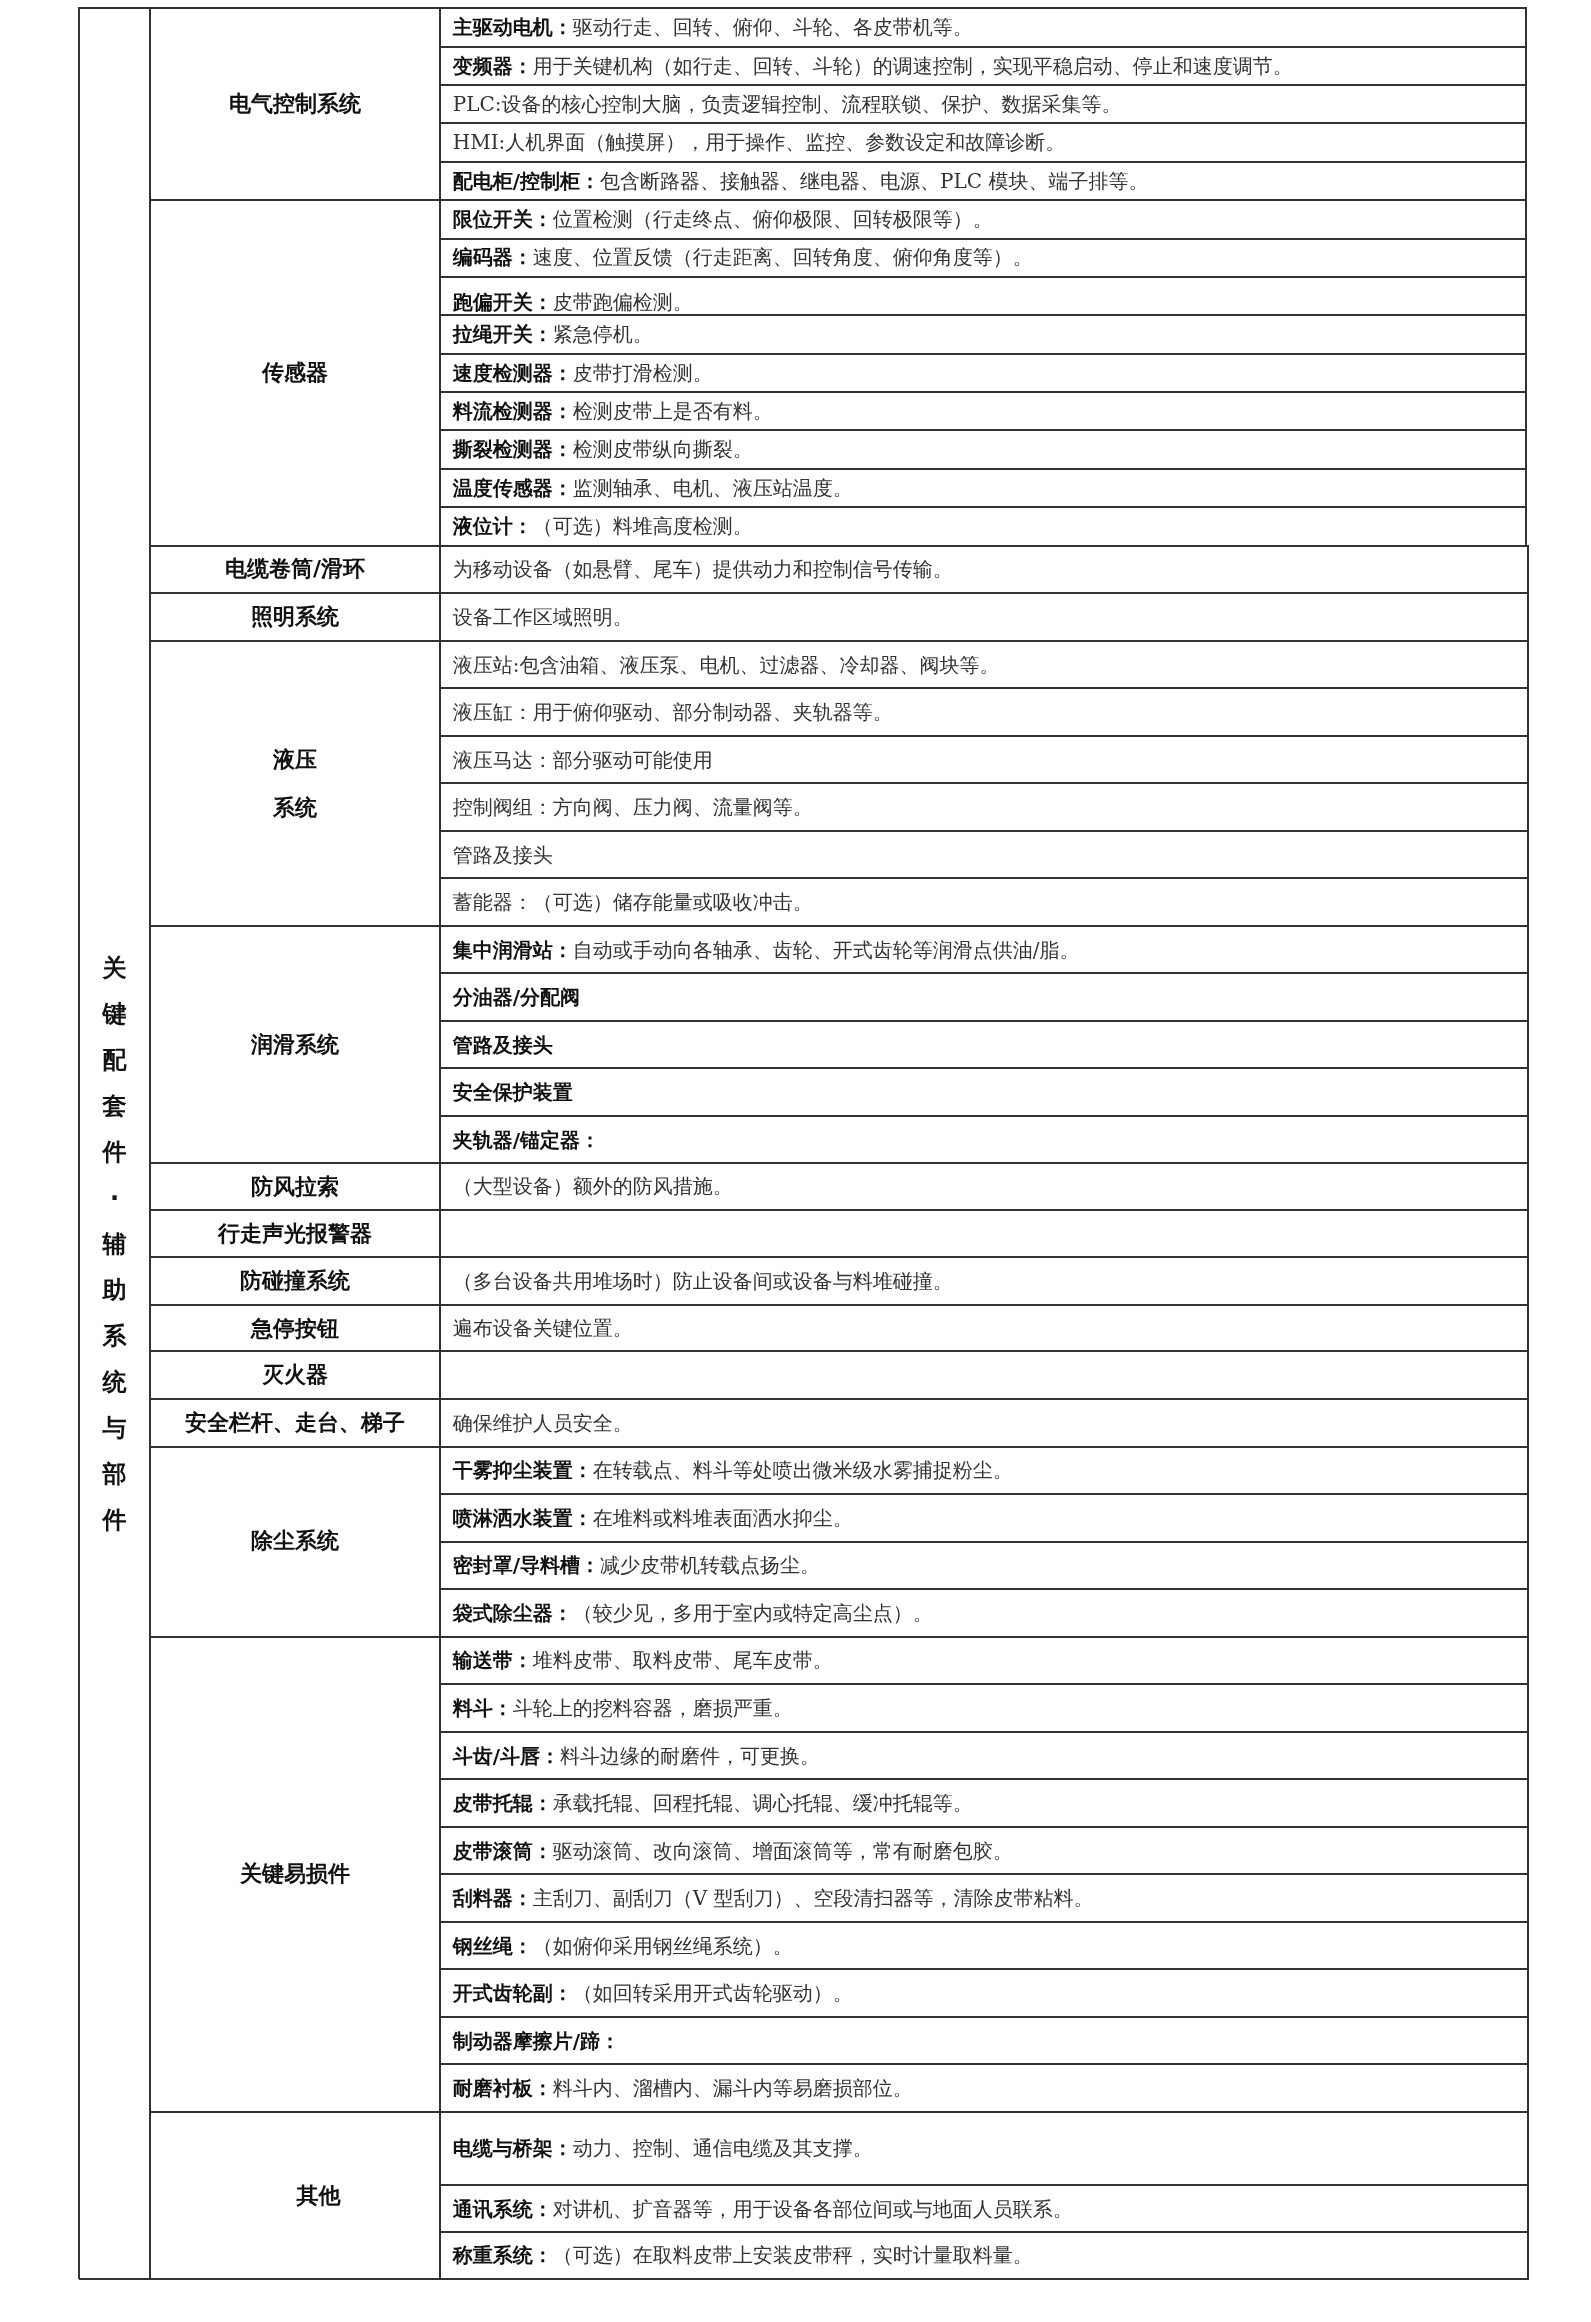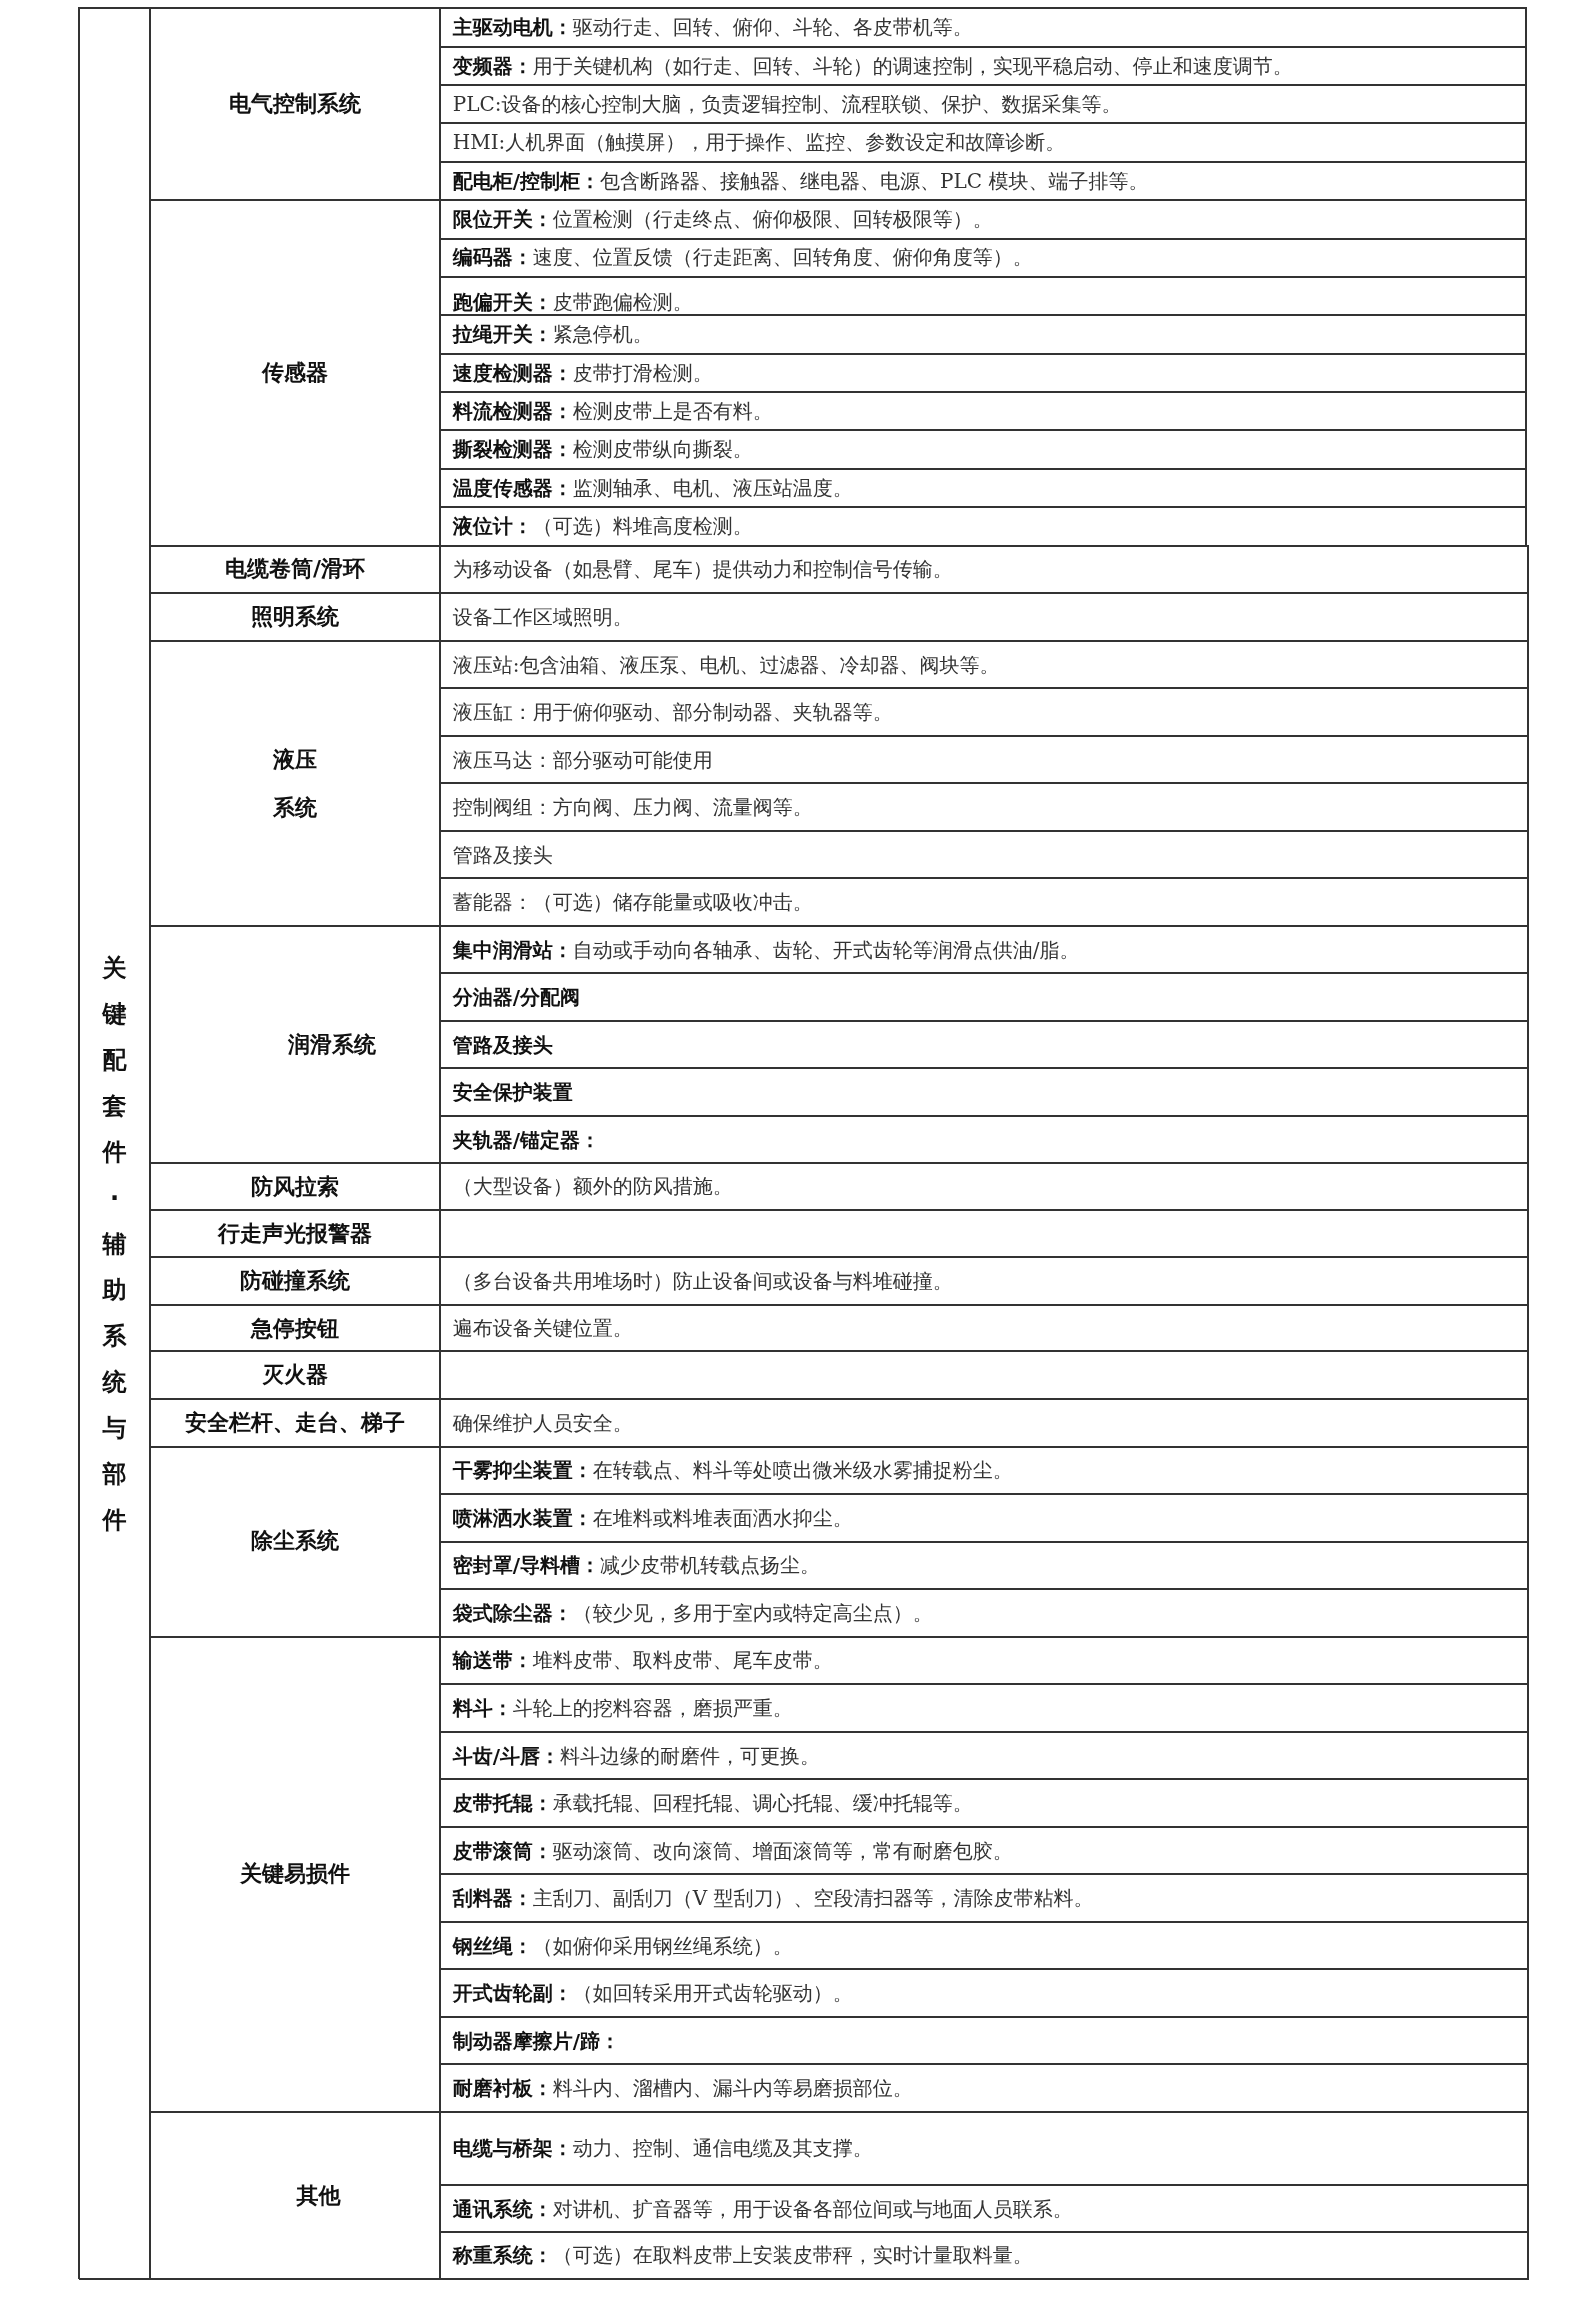--- a/index.html
+++ b/index.html
@@ -144,21 +144,21 @@
 <div class="cell item lower" style="left:440px;top:831px;width:1088px;height:48px;">
         <span class="k"></span>
         <span class="v">管路及接头</span>
       </div>
 <div class="hline" style="left:440px;top:830px;width:1089px;"></div>
 <div class="cell item lower" style="left:440px;top:878px;width:1088px;height:48px;">
         <span class="k"></span>
         <span class="v">蓄能器：（可选）储存能量或吸收冲击。</span>
       </div>
 <div class="hline" style="left:440px;top:877px;width:1089px;"></div>
-<div class="cell group-label lower" style="left:150px;top:926px;width:290px;height:238px;margin-left:37px;">
+<div class="cell group-label lower" style="left:150px;top:926px;width:290px;height:238px;">
         <span>润滑系统</span>
       </div>
 <div class="hline" style="left:150px;top:925px;width:1379px;"></div>
 <div class="cell item lower" style="left:440px;top:926px;width:1088px;height:48px;border-radius:12px;">
         <span class="k">集中润滑站：</span>
         <span class="v"> 自动或手动向各轴承、齿轮、开式齿轮等润滑点供油/脂。</span>
       </div>
 <div class="cell item lower" style="left:440px;top:973px;width:1088px;height:48px;">
         <span class="k">分油器/分配阀</span>
         <span class="v"></span>

